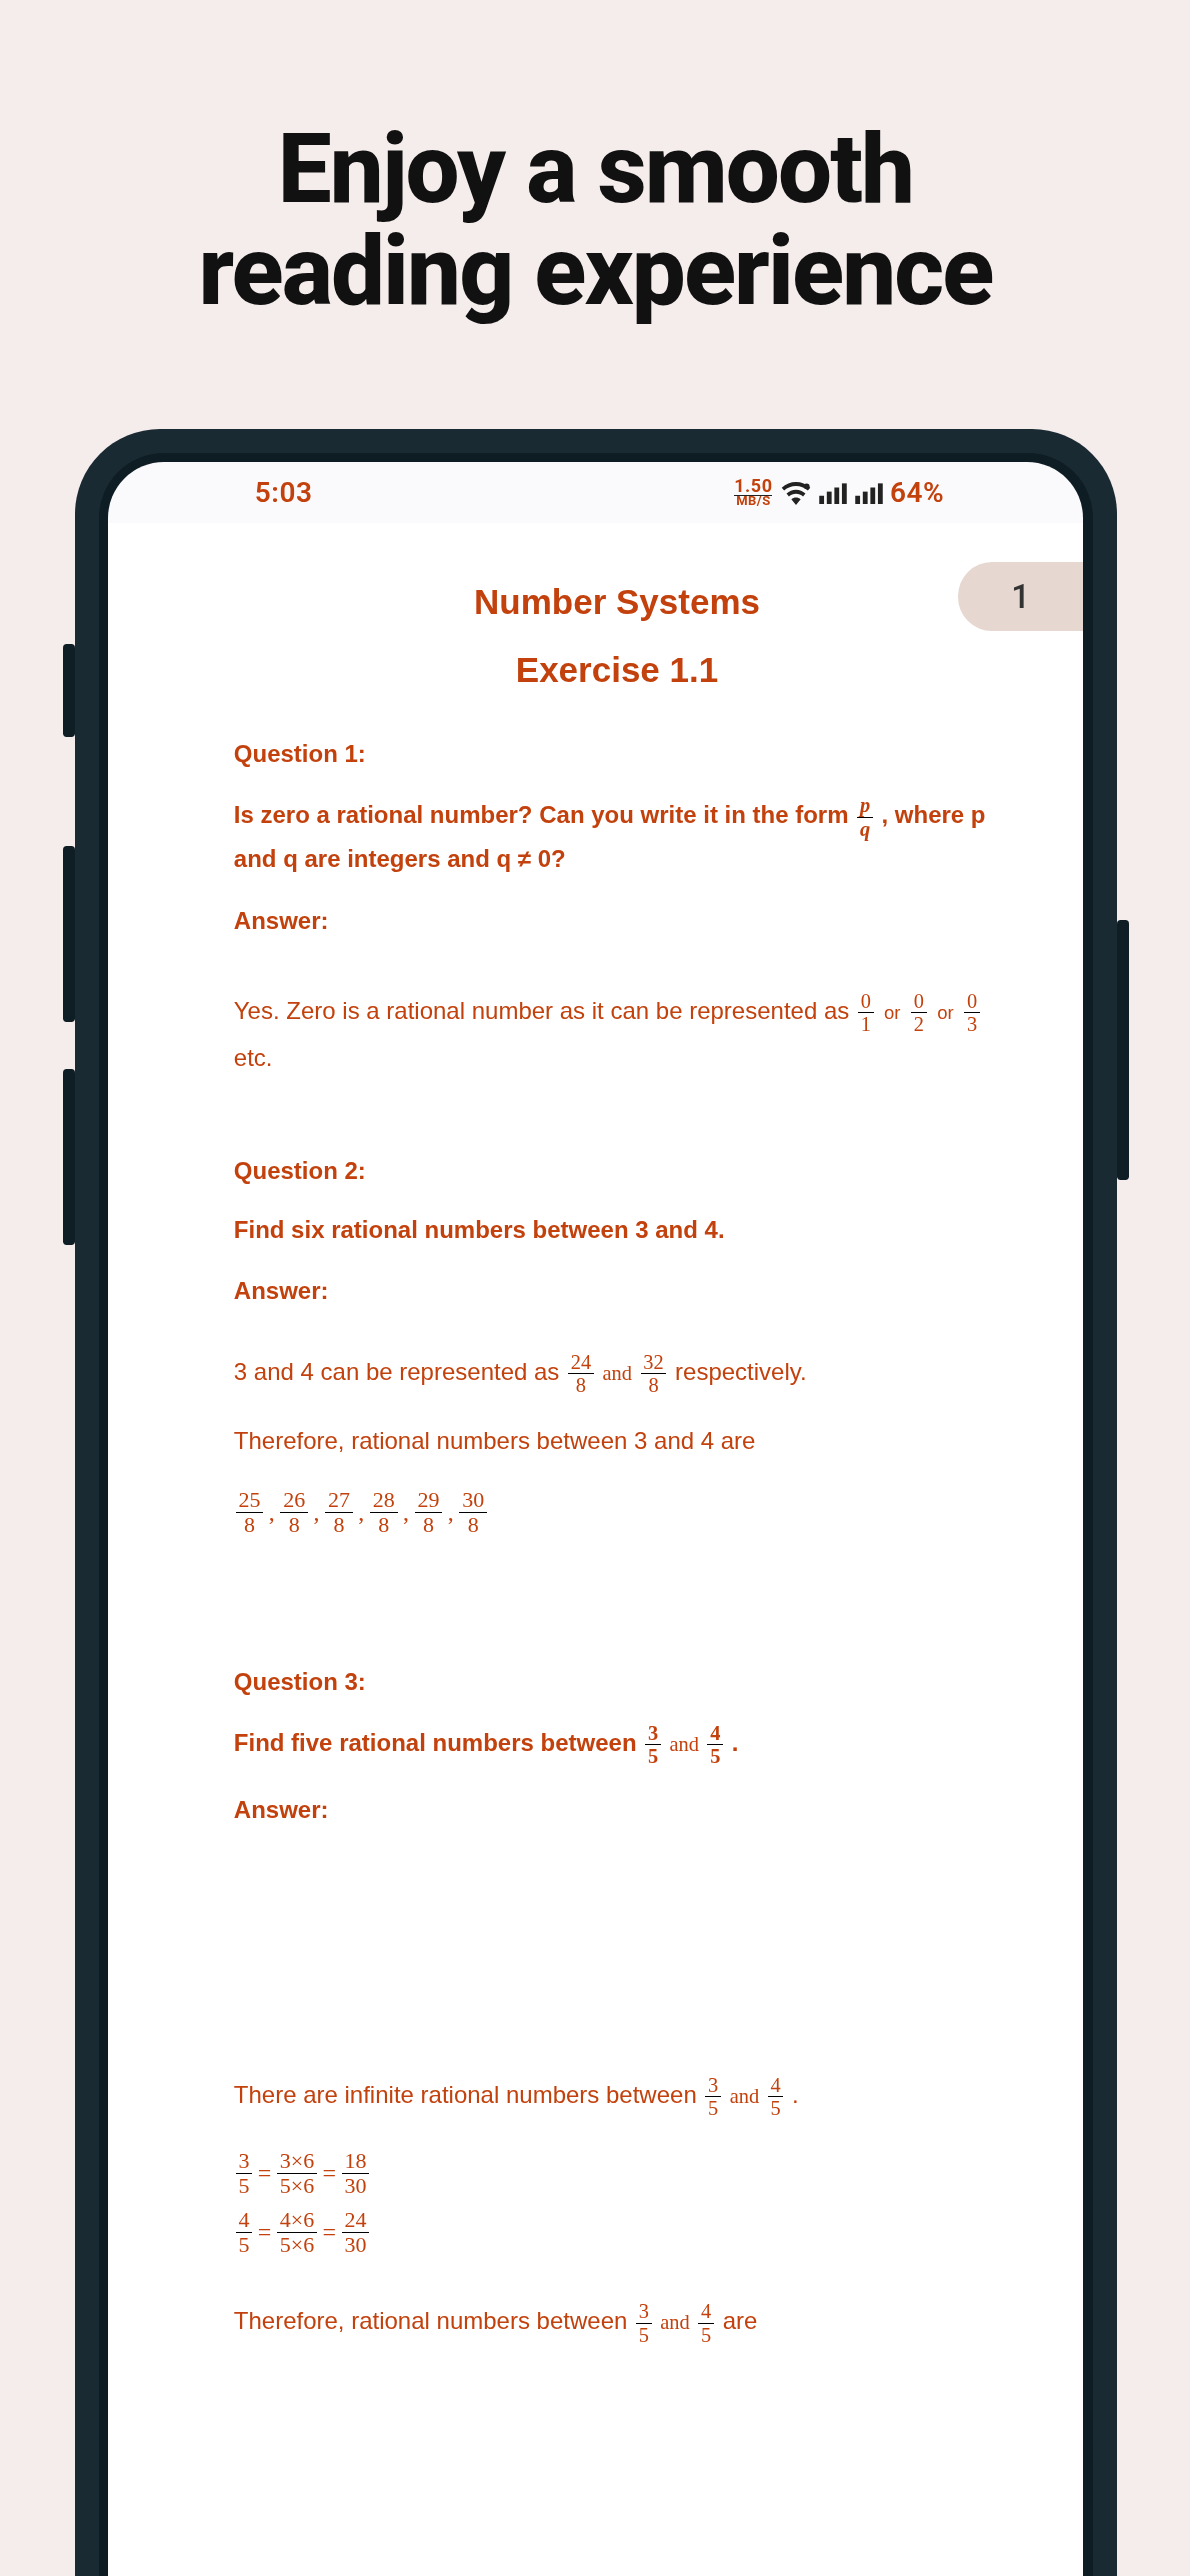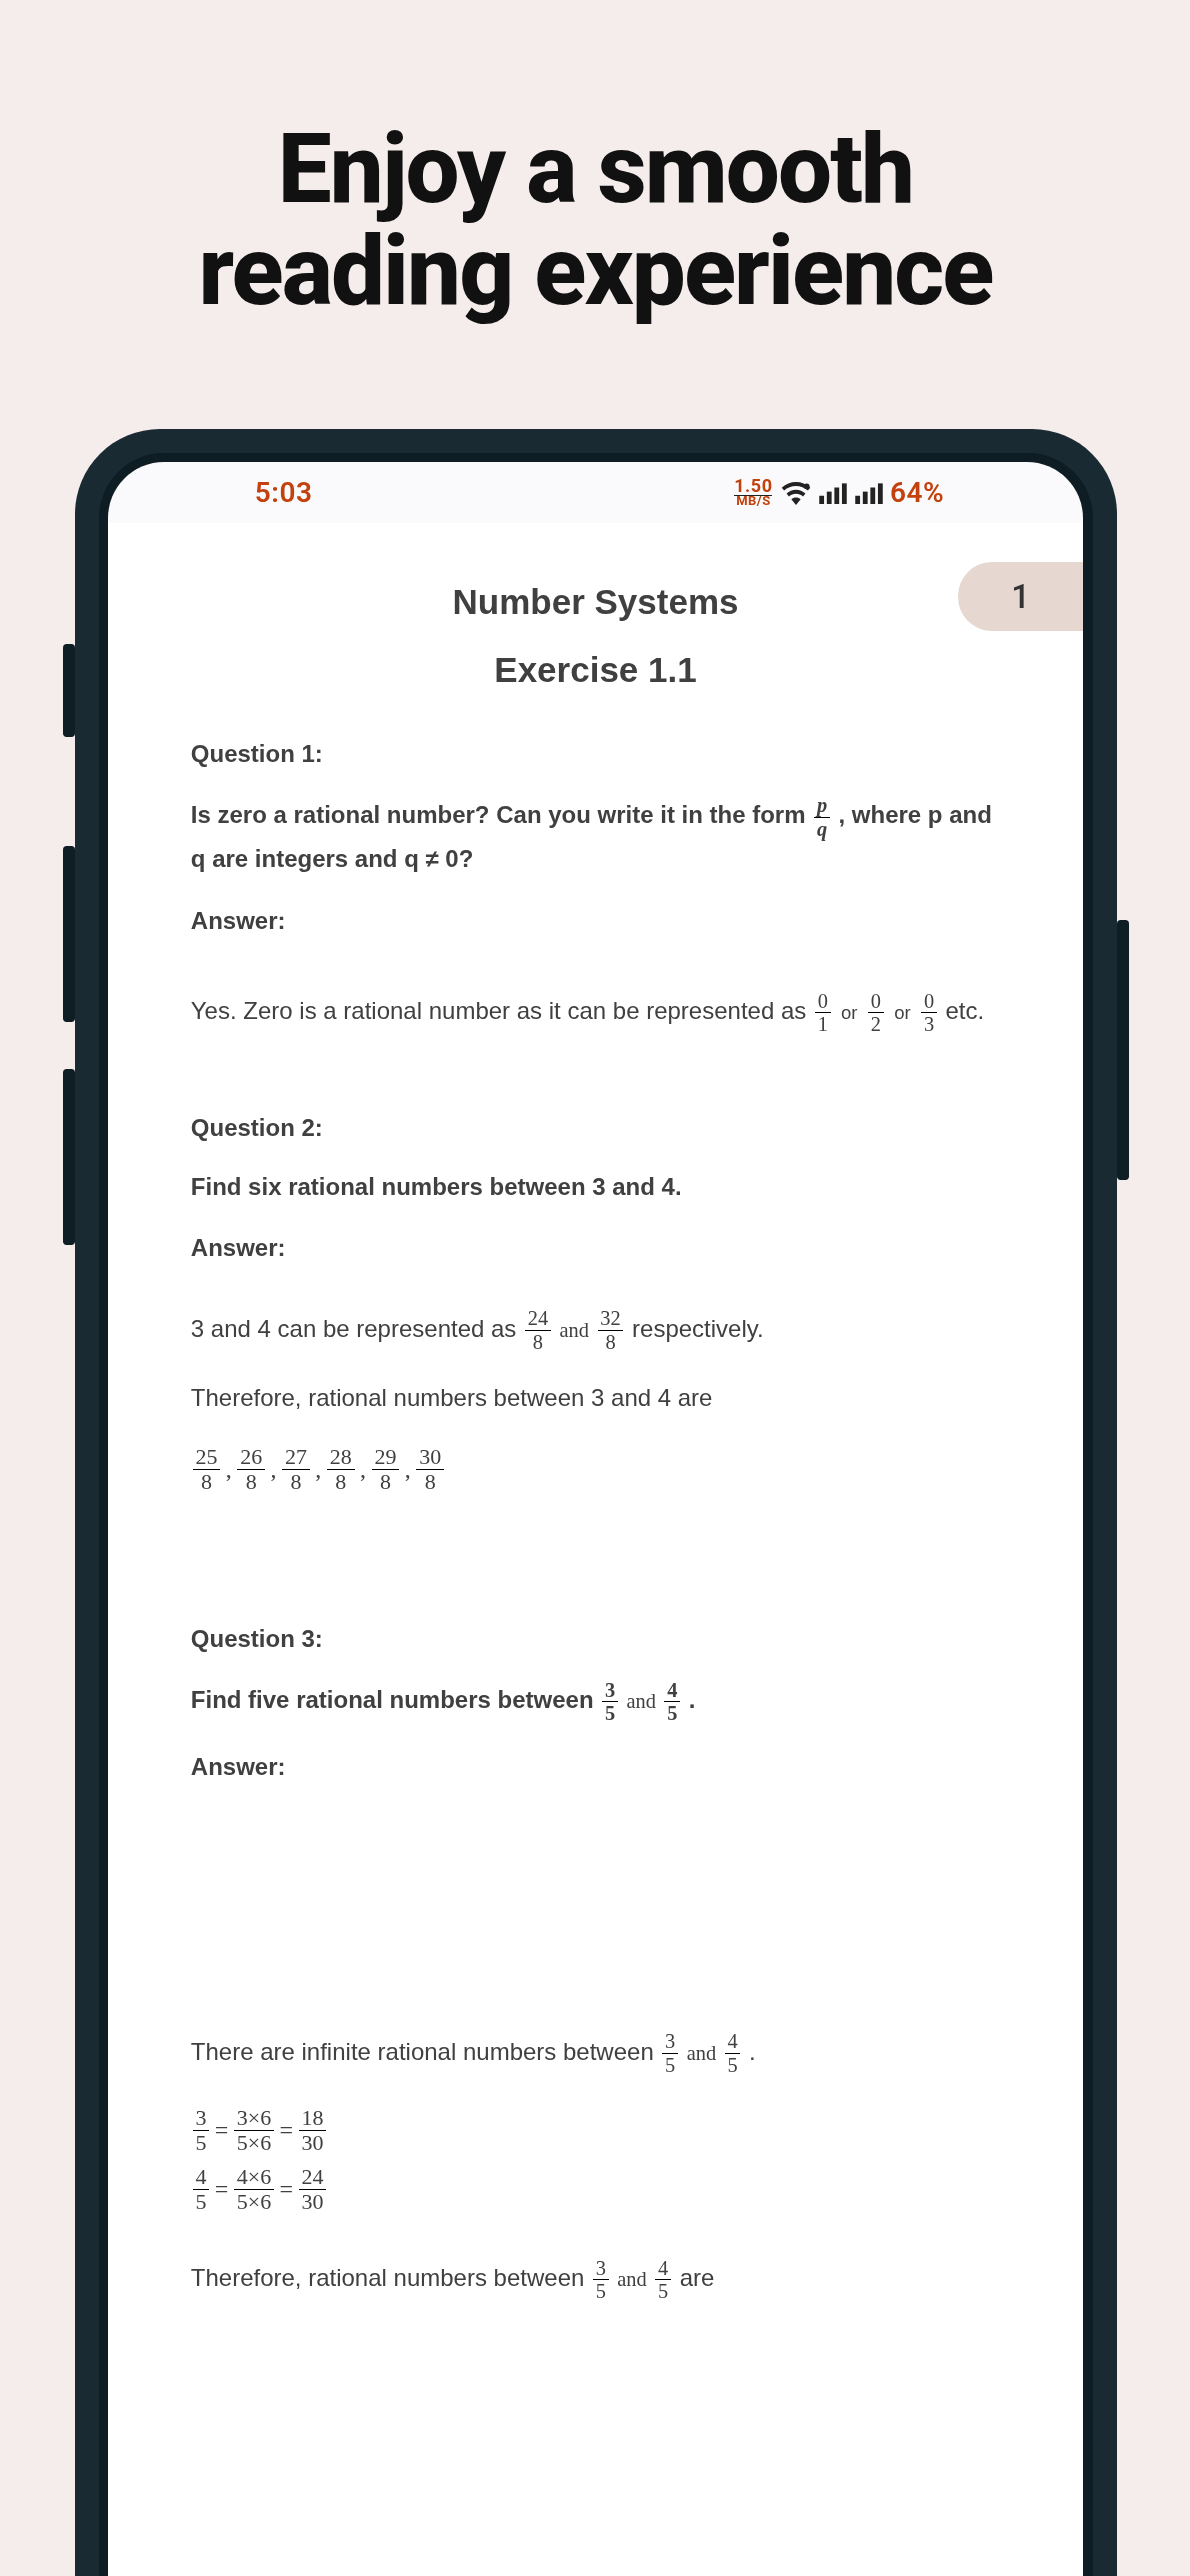--- a/index.html
+++ b/index.html
@@ -118,21 +118,22 @@
     display: flex;
     align-items: center;
     justify-content: center;
     font-size: 33px;
     font-weight: 500;
     color: #333;
   }
   .doc {
     padding: 59px 83px 37px 83px;
     font-family: Arial, Helvetica, sans-serif;
-    color: #404040;
+    color: #c2410c;
+    margin-left: 43px;
   }
   .doc-title {
     text-align: center;
     font-size: 35px;
     font-weight: 700;
     margin-bottom: 28px;
   }
   .doc-subtitle {
     text-align: center;
     font-size: 35px;

